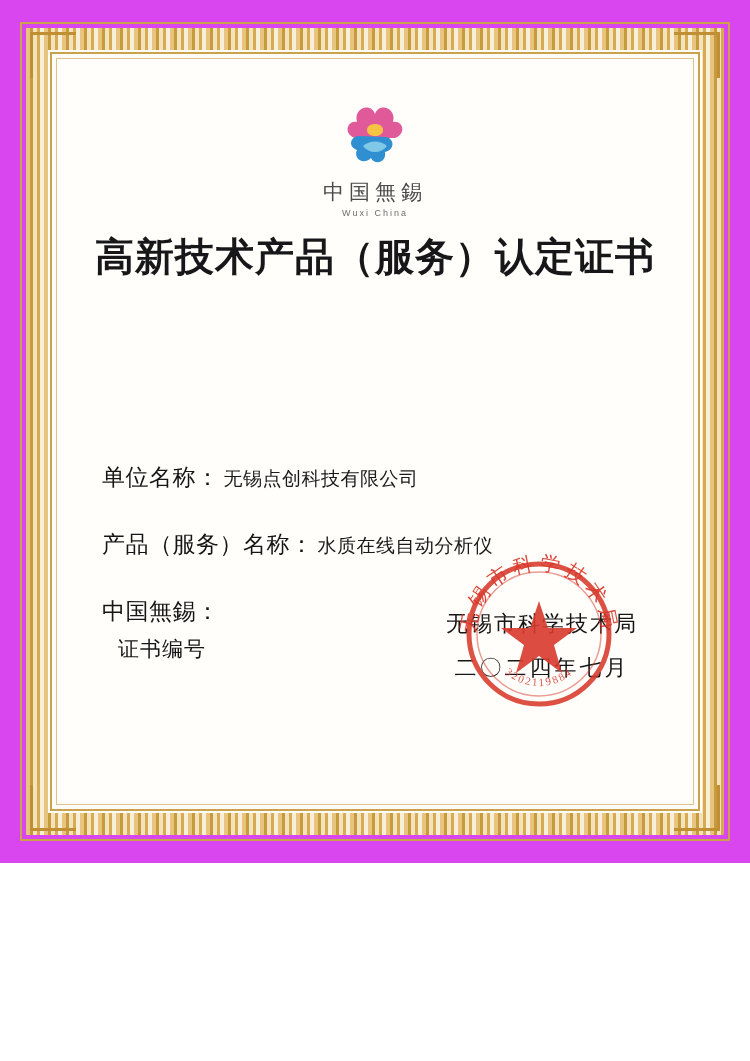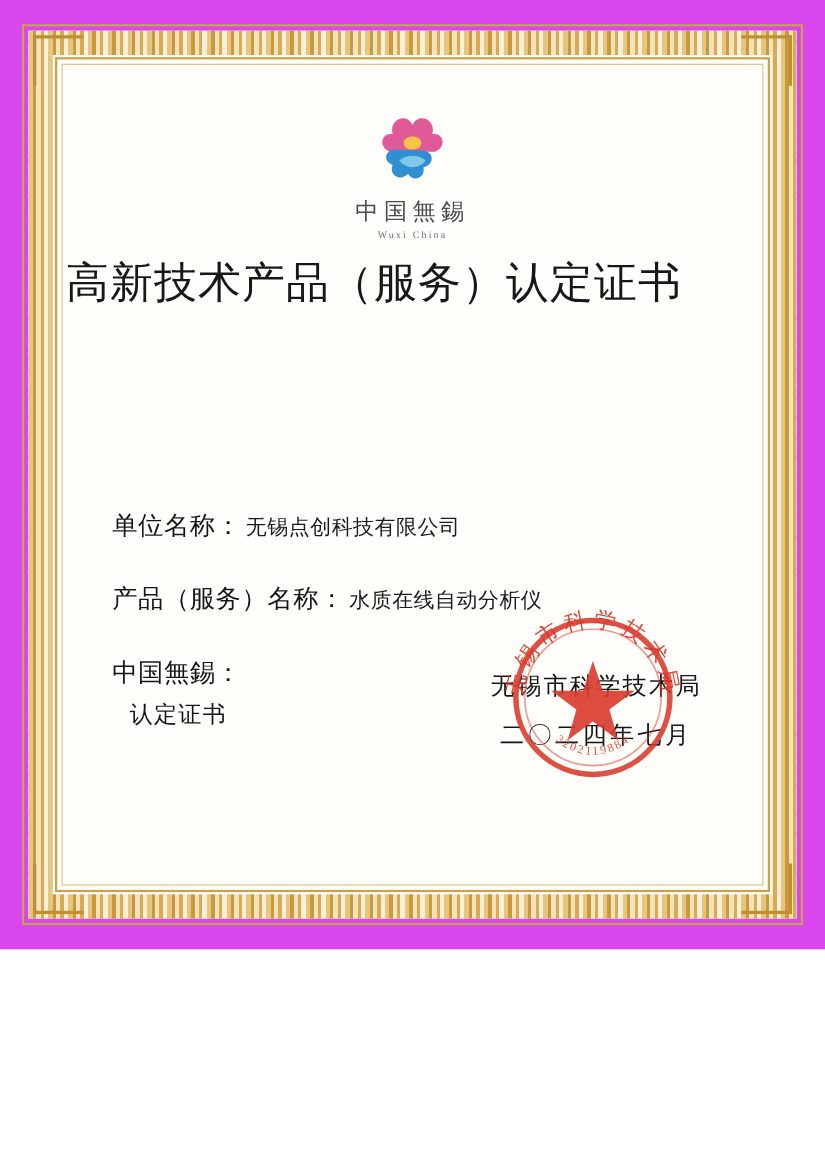--- a/index.html
+++ b/index.html
@@ -123,30 +123,31 @@
     font-size: 21px;
     letter-spacing: 5px;
     color: #4b4b4b;
     font-family: "Liberation Serif", "DejaVu Serif", serif;
   }
   .logo-en {
     margin-top: 2px;
     font-size: 9px;
     letter-spacing: 2px;
     color: #6f6f6f;
-    font-family: Liberation Serif, serif;
+    font-family: Liberation Sans, sans-serif;
   }
 
   .cert-title {
     position: absolute;
     top: 168px;
     left: 0;
     right: 0;
+    text-align: center;
     font-size: 39px;
-    font-weight: normal;
+    font-weight: bold;
     letter-spacing: 1px;
     color: #17171a;
     font-family: "DejaVu Sans", "Liberation Sans", sans-serif;
     white-space: nowrap;
   }
 
   .fields {
     position: absolute;
     top: 400px;
     left: 42px;
@@ -266,21 +267,21 @@
         <span class="field-value">水质在线自动分析仪</span>
       </div>
 
       <div class="field-row">
         <span class="field-label">中国無錫：</span>
       </div>
 
     </div>
 
     <div class="footer">
-      <div class="validity">认定证书</div>
+      <div class="validity">证书编号</div>
       <div class="issuer-block">
         <div class="issuer-name">无锡市科学技术局</div>
         <div class="issue-date">二〇二四年七月</div>
       </div>
     </div>
 
     <div class="seal">
       <svg width="178" height="178" viewBox="0 0 178 178">
         <defs>
           <path id="sealArcTop" d="M 25 89 A 64 64 0 0 1 153 89"></path>

